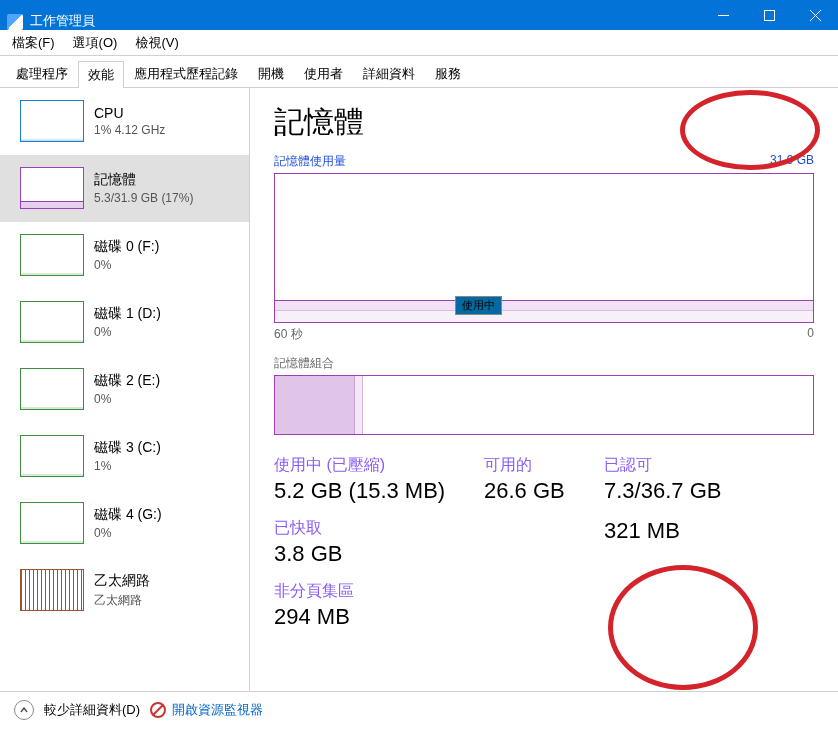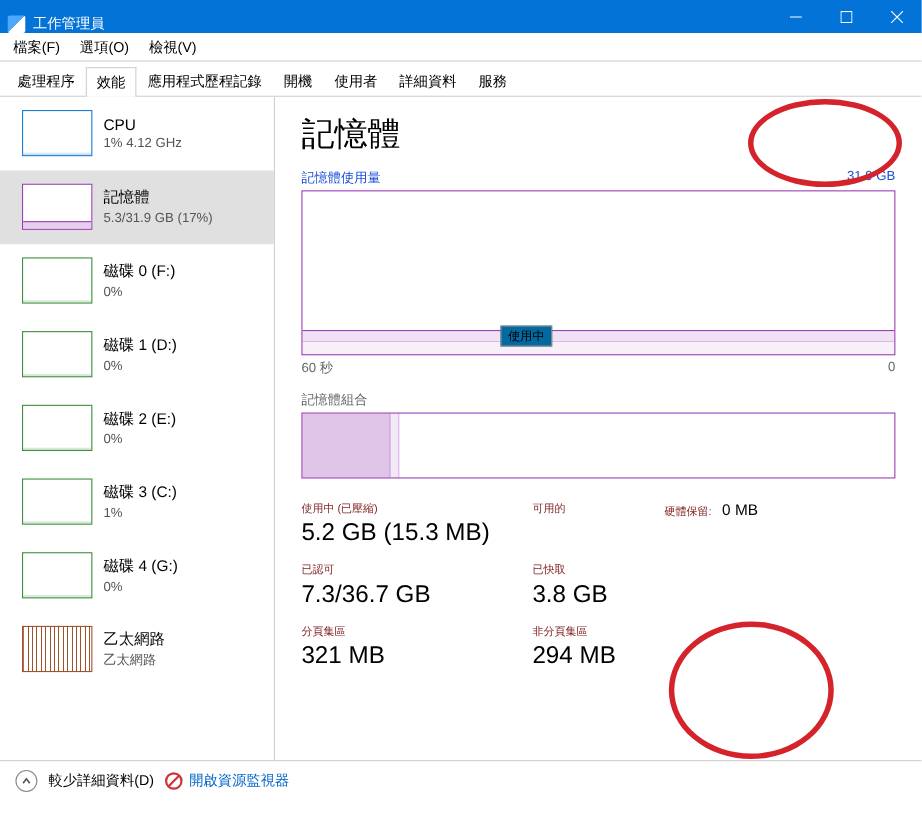--- a/index.html
+++ b/index.html
@@ -41,21 +41,21 @@
 .chart .usage{position:absolute;bottom:12px;left:0;right:0;height:10px;background:rgba(155,63,181,.15);border-top:1px solid #9b3fb5}
 .chart .track{position:absolute;bottom:0;left:0;right:0;height:12px;background:rgba(155,63,181,.08);border-top:1px solid rgba(155,63,181,.3)}
 .tooltip{position:absolute;top:122px;left:180px;background:#0369a1;border:1px solid #888;font-size:11px;padding:1px 6px}
 .chart-ftr{display:flex;justify-content:space-between;font-size:12px;color:#666;margin-bottom:12px}
 .comp-label{font-size:12px;color:#666;margin-bottom:3px}
 .comp-chart{height:60px;border:1px solid #9b3fb5;display:flex;margin-bottom:20px}
 .comp-seg{height:100%;border-right:1px solid rgba(155,63,181,.3)}
 .comp-seg.used{background:rgba(155,63,181,.3);width:80px}
 .comp-seg.mod{background:rgba(155,63,181,.12);width:8px}
 .stats{display:grid;grid-template-columns:210px 120px 180px;row-gap:14px;font-size:13px}
-.stat-label{color:#7f1d1d;font-size:10px;margin-bottom:2px}
+.stat-label{color:#8b5cf6;font-size:16px;margin-bottom:2px}
 .stat-value{font-size:22px;color:#000}
 .stat-value.small{font-size:14px}
 .footer{height:36px;display:flex;align-items:center;padding:0 14px;gap:10px;font-size:13px}
 .circle-btn{width:20px;height:20px;border:1px solid #888;border-radius:50%;display:flex;align-items:center;justify-content:center;cursor:pointer}
 .circle-btn svg{stroke:#555;fill:none;stroke-width:1.5}
 .footer-link{color:#0066cc;cursor:pointer;display:flex;align-items:center;gap:6px}
 .no-icon{width:16px;height:16px;border:2px solid #cc3333;border-radius:50%;position:relative}
 .no-icon::after{content:"";position:absolute;width:14px;height:2px;background:#cc3333;top:5px;left:-1px;transform:rotate(-45deg)}
 .annot{position:absolute;border:5px solid #d4232a;border-radius:50%;pointer-events:none}
 .annot.a1{width:140px;height:80px;top:90px;right:18px}
@@ -199,36 +199,32 @@
       <div class="comp-seg mod"></div>
     </div>
 
     <div class="stats">
       <div>
         <div class="stat-label">使用中 (已壓縮)</div>
         <div class="stat-value">5.2 GB (15.3 MB)</div>
       </div>
       <div>
         <div class="stat-label">可用的</div>
-      </div>
-      <div>
-        <span class="stat-label">硬體保留:</span>
-        <span class="stat-value small" style="margin-left:6px">0 MB</span>
+        <div class="stat-value">26.6 GB</div>
       </div>
       <div>
         <div class="stat-label">已認可</div>
         <div class="stat-value">7.3/36.7 GB</div>
       </div>
       <div>
         <div class="stat-label">已快取</div>
         <div class="stat-value">3.8 GB</div>
       </div>
       <div></div>
       <div>
-        <div class="stat-label">分頁集區</div>
         <div class="stat-value">321 MB</div>
       </div>
       <div>
         <div class="stat-label">非分頁集區</div>
         <div class="stat-value">294 MB</div>
       </div>
     </div>
   </div>
 </div>
 

